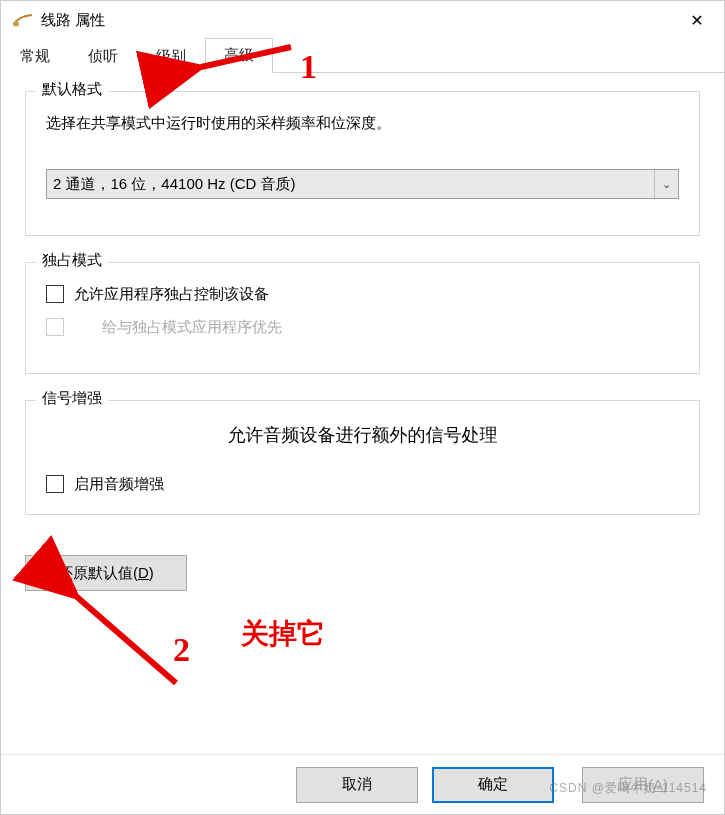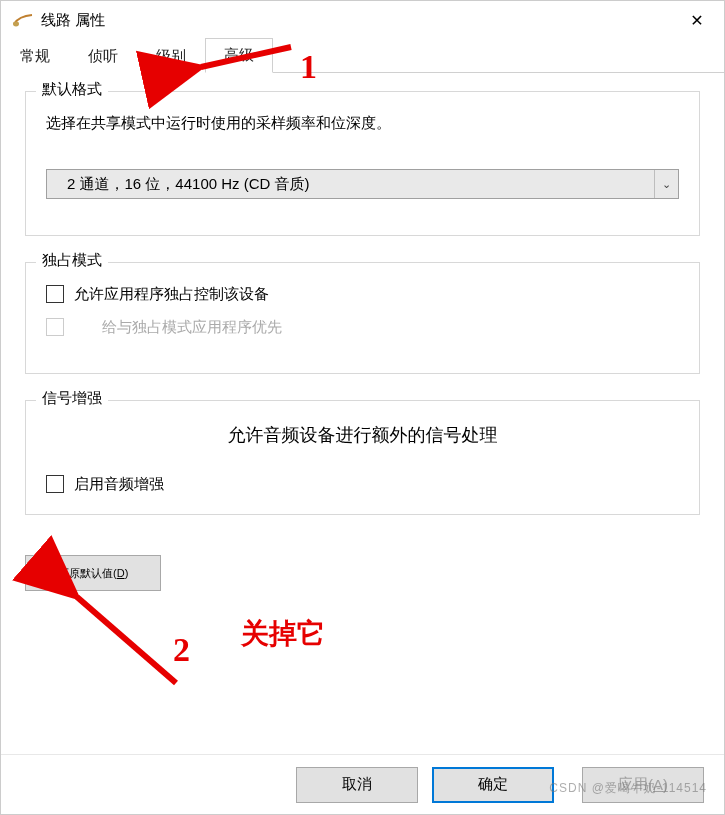--- a/index.html
+++ b/index.html
@@ -99,21 +99,21 @@
       margin-bottom: 36px;
     }
 
     .dropdown {
       width: 100%;
       height: 30px;
       border: 1px solid #a0a0a0;
       background: #e9e9e9;
       display: flex;
       align-items: center;
-      padding: 0 20px;
+      padding: 0 6px;
       font-size: 15px;
       cursor: pointer;
       position: relative;
     }
     .dropdown-arrow {
       position: absolute;
       right: 0;
       top: 0;
       bottom: 0;
       width: 24px;
@@ -147,21 +147,21 @@
       font-size: 18px;
       margin-bottom: 28px;
       text-align: center;
     }
 
     .restore-btn {
       height: 36px;
       padding: 0 32px;
       border: 1px solid #a8a8a8;
       background: #e1e1e1;
-      font-size: 11px;
+      font-size: 15px;
       cursor: pointer;
     }
     .restore-btn .ul { text-decoration: underline; }
 
     .footer {
       height: 60px;
       display: flex;
       align-items: center;
       justify-content: flex-end;
       padding: 0 20px;

